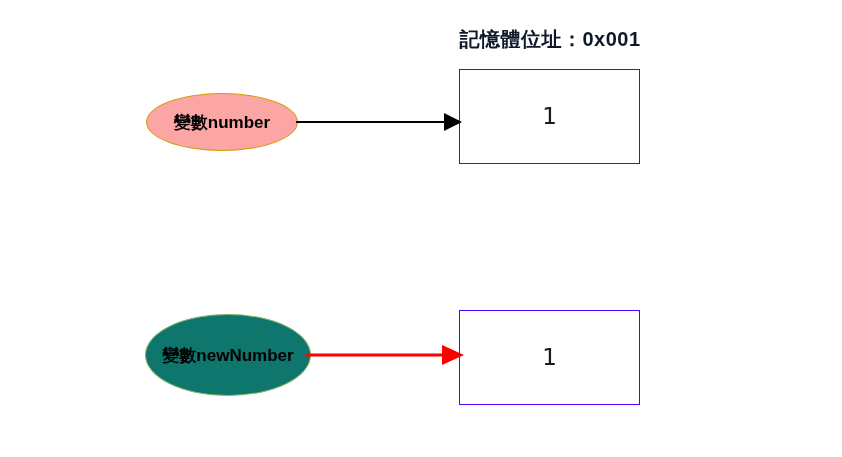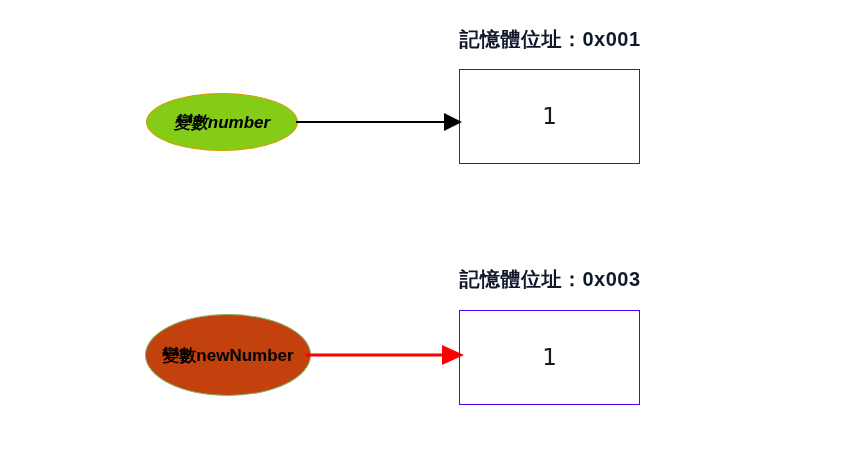--- a/index.html
+++ b/index.html
@@ -57,26 +57,25 @@
     align-items: center;
     justify-content: center;
   }
   .var-ellipse span {
     font-size: 17px;
     font-weight: bold;
     color: #000000;
     white-space: nowrap;
   }
   .ellipse-orange {
-    background: #84cc16;
+    background: #fca5a5;
     border: 1.6px solid #d79b00;
-    font-style: italic;
   }
   .ellipse-green {
-    background: #c2410c;
+    background: #0f766e;
     border: 1.6px solid #82b366;
   }
 
   
   .arrow {
     position: absolute;
   }
 </style>
 </head>
 <body>
@@ -91,21 +90,20 @@
 
   <div class="var-ellipse ellipse-orange" style="left:146px; top:93px; width:152px; height:58px;">
     <span>變數number</span>
   </div>
 
   <svg class="arrow" style="left:296px; top:106px; width:168px; height:28px;" width="168" height="28" viewBox="0 0 168 28">
     <line x1="0" y1="16" x2="152" y2="16" stroke="#000000" stroke-width="2"></line>
     <polygon points="148,7 166,16 148,25" fill="#000000"></polygon>
   </svg>
 
-  <div class="addr-label" style="left:452px; top:266px; width:196px;">記憶體位址：0x003</div>
 
   <div class="mem-box" style="left:459px; top:310px; width:181px; height:95px;">
     <span class="mem-value">1</span>
   </div>
 
   <div class="var-ellipse ellipse-green" style="left:145px; top:314px; width:166px; height:82px;">
     <span>變數newNumber</span>
   </div>
 
   <svg class="arrow" style="left:306px; top:341px; width:160px; height:28px;" width="160" height="28" viewBox="0 0 160 28">

